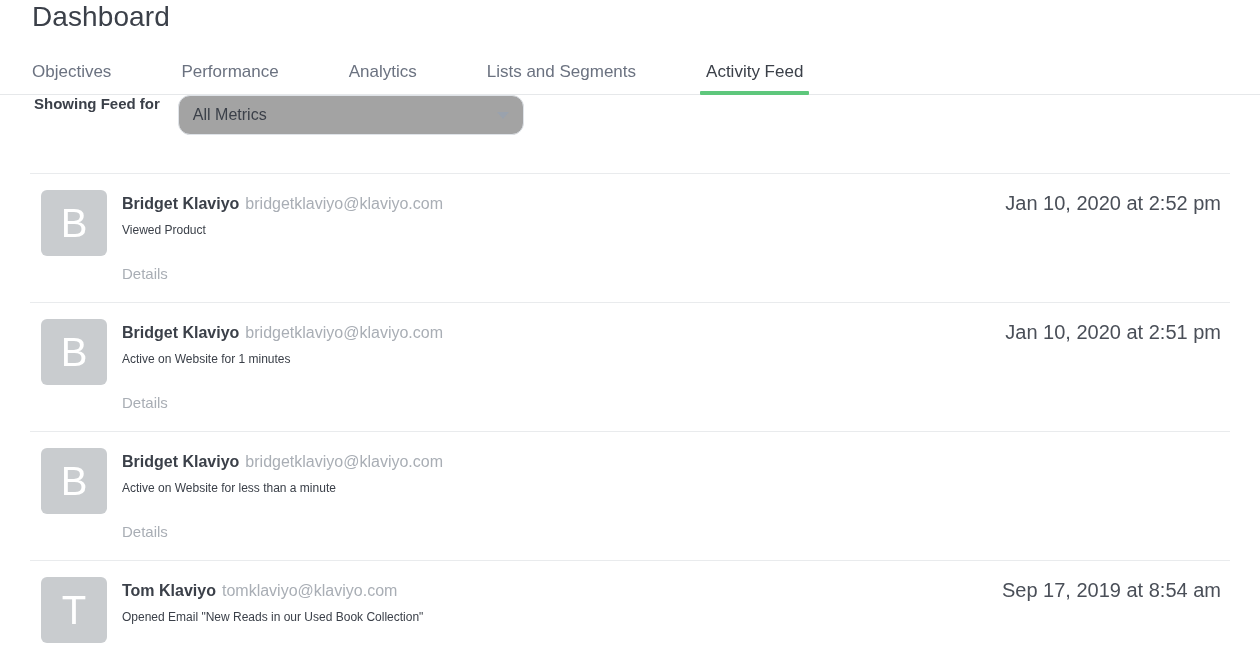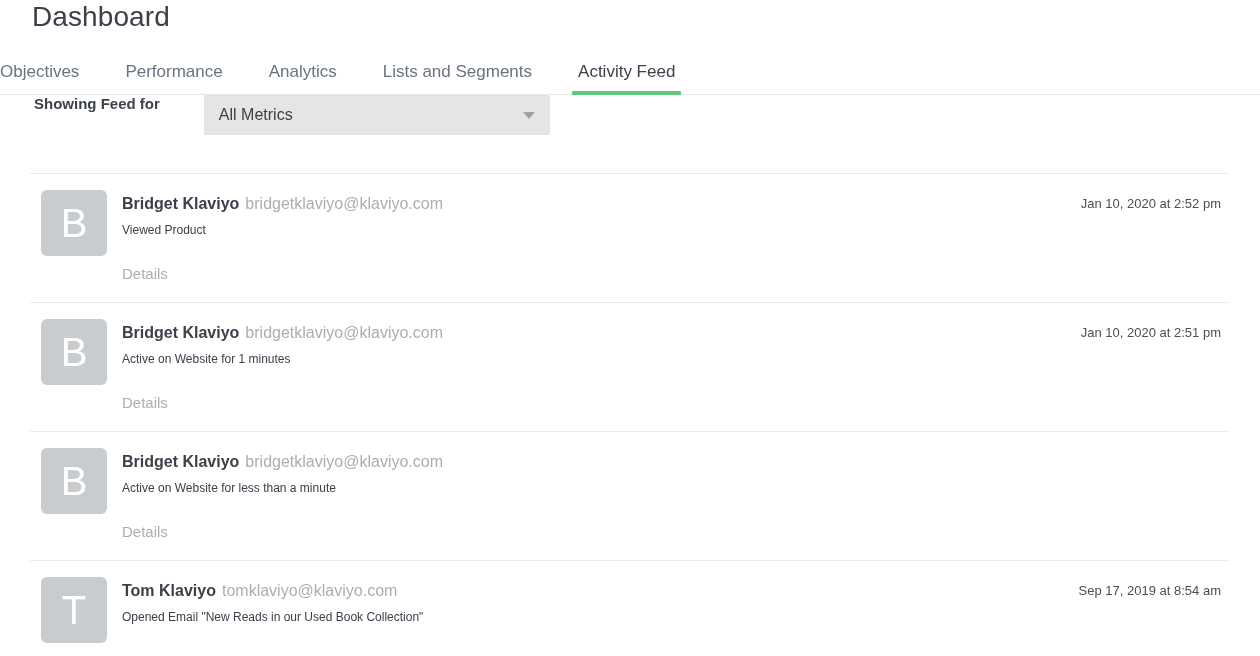--- a/index.html
+++ b/index.html
@@ -26,25 +26,27 @@
     font-weight: 400;
     color: #3b4049;
     margin: 0;
     letter-spacing: 0.1px;
     line-height: 34px;
   }
 
   
   .tab-bar {
     margin-top: 20px;
+    padding-left: 32px;
     border-bottom: 1px solid #e6e8ea;
     display: flex;
     align-items: flex-end;
     height: 40px;
     box-sizing: content-box;
+    gap: 24px;
   }
   .tab {
     position: relative;
     font-size: 17px;
     color: #6b7280;
     line-height: 20px;
     padding: 0 0 12px 0;
     margin-right: 46px;
     cursor: pointer;
     white-space: nowrap;
@@ -78,28 +80,27 @@
     font-size: 15px;
     font-weight: bold;
     color: #3b4049;
     margin-right: 18px;
     white-space: nowrap;
   }
   .select-wrap {
     position: relative;
     width: 346px;
     height: 40px;
-    background: #e5e5e5;
+    background: #a3a3a3;
     border: 1px solid #dfe3e8;
-    border-radius: 2px;
+    border-radius: 12px;
     display: flex;
     align-items: center;
     cursor: pointer;
     box-sizing: border-box;
-    margin-left: 26px;
   }
   .select-value {
     font-size: 16px;
     color: #3b4049;
     padding-left: 14px;
     line-height: 38px;
   }
   .select-arrow {
     position: absolute;
     right: 14px;
@@ -169,21 +170,21 @@
   .row-details {
     font-size: 15px;
     color: #a9aeb5;
     line-height: 24px;
     margin-top: 19px;
     cursor: pointer;
     display: inline-block;
   }
   .row-time {
     flex: 0 0 auto;
-    font-size: 13px;
+    font-size: 20px;
     color: #4a4f58;
     line-height: 23px;
     padding-top: 2px;
     padding-right: 9px;
     white-space: nowrap;
   }
 </style>
 </head>
 <body>
 

